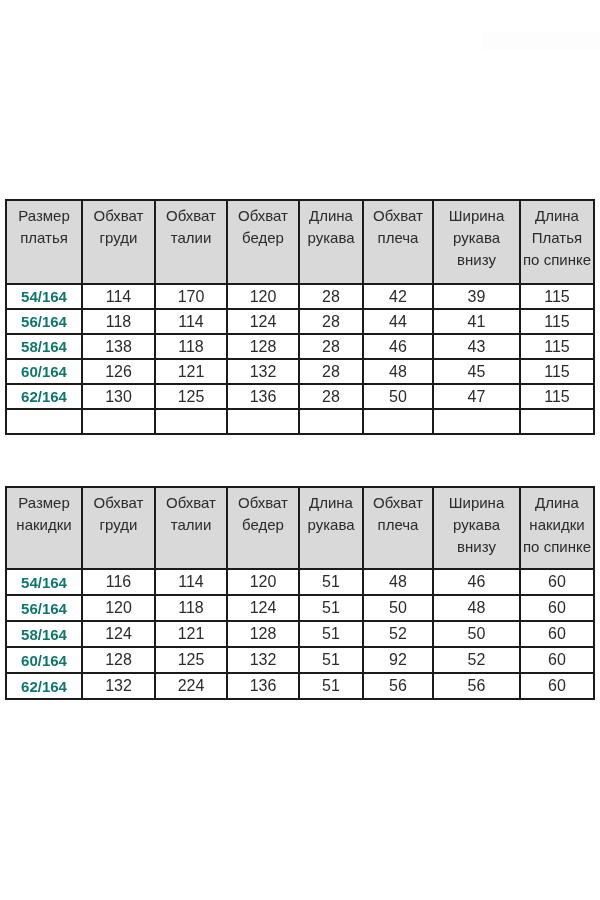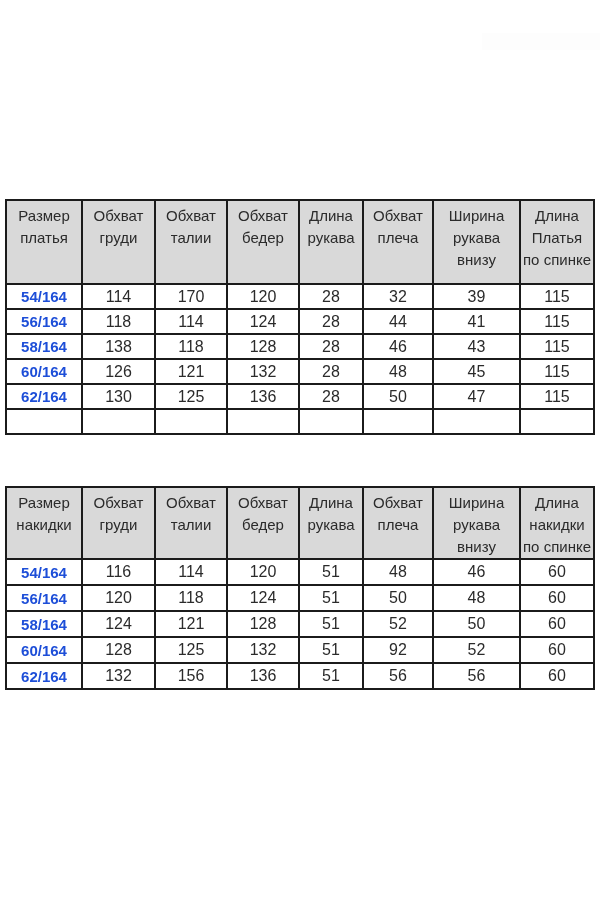--- a/index.html
+++ b/index.html
@@ -7,25 +7,25 @@
         font-family:"Liberation Sans",sans-serif;}
   .artifact{position:absolute;left:482px;top:33px;width:118px;height:17px;background:#fdfdfd;}
   table.size-table{position:absolute;left:5px;width:588px;border-collapse:collapse;
         table-layout:fixed;}
   .t1{top:199px;}
   .t2{top:486px;}
   th,td{border:2px solid #1b1b1b;box-sizing:border-box;overflow:hidden;}
   th{background:#d9d9d9;font-weight:normal;color:#2b2b2b;font-size:15px;line-height:22px;
      text-align:center;vertical-align:top;padding:4px 2px 0 2px;}
   .t1 th{height:84px;}
-  .t2 th{height:72px;}
+  .t2 th{height:82px;}
   td{height:25px;text-align:center;vertical-align:middle;font-size:16px;color:#2b2b2b;
      padding:0 2px;}
   .t2 td{height:26px;}
-  td.size{font-weight:bold;color:#1d4ed8;font-size:15px;}
+  td.size{font-weight:bold;color:#0f766e;font-size:15px;}
   col.c0{width:76px;} col.c1{width:73px;} col.c2{width:72px;} col.c3{width:72px;}
   col.c4{width:64px;} col.c5{width:70px;} col.c6{width:87px;} col.c7{width:74px;}
 </style>
 </head>
 <body>
 
 <div class="page">
 
   <div class="artifact"></div>
 
@@ -52,21 +52,21 @@
         <th>Длина Платья по спинке</th>
       </tr>
     </thead>
     <tbody>
       <tr>
         <td class="size">54/164</td>
         <td>114</td>
         <td>170</td>
         <td>120</td>
         <td>28</td>
-        <td>32</td>
+        <td>42</td>
         <td>39</td>
         <td>115</td>
       </tr>
       <tr>
         <td class="size">56/164</td>
         <td>118</td>
         <td>114</td>
         <td>124</td>
         <td>28</td>
         <td>44</td>
@@ -176,21 +176,21 @@
         <td>125</td>
         <td>132</td>
         <td>51</td>
         <td>92</td>
         <td>52</td>
         <td>60</td>
       </tr>
       <tr>
         <td class="size">62/164</td>
         <td>132</td>
-        <td>156</td>
+        <td>224</td>
         <td>136</td>
         <td>51</td>
         <td>56</td>
         <td>56</td>
         <td>60</td>
       </tr>
     </tbody>
   </table>
 
 </div>

